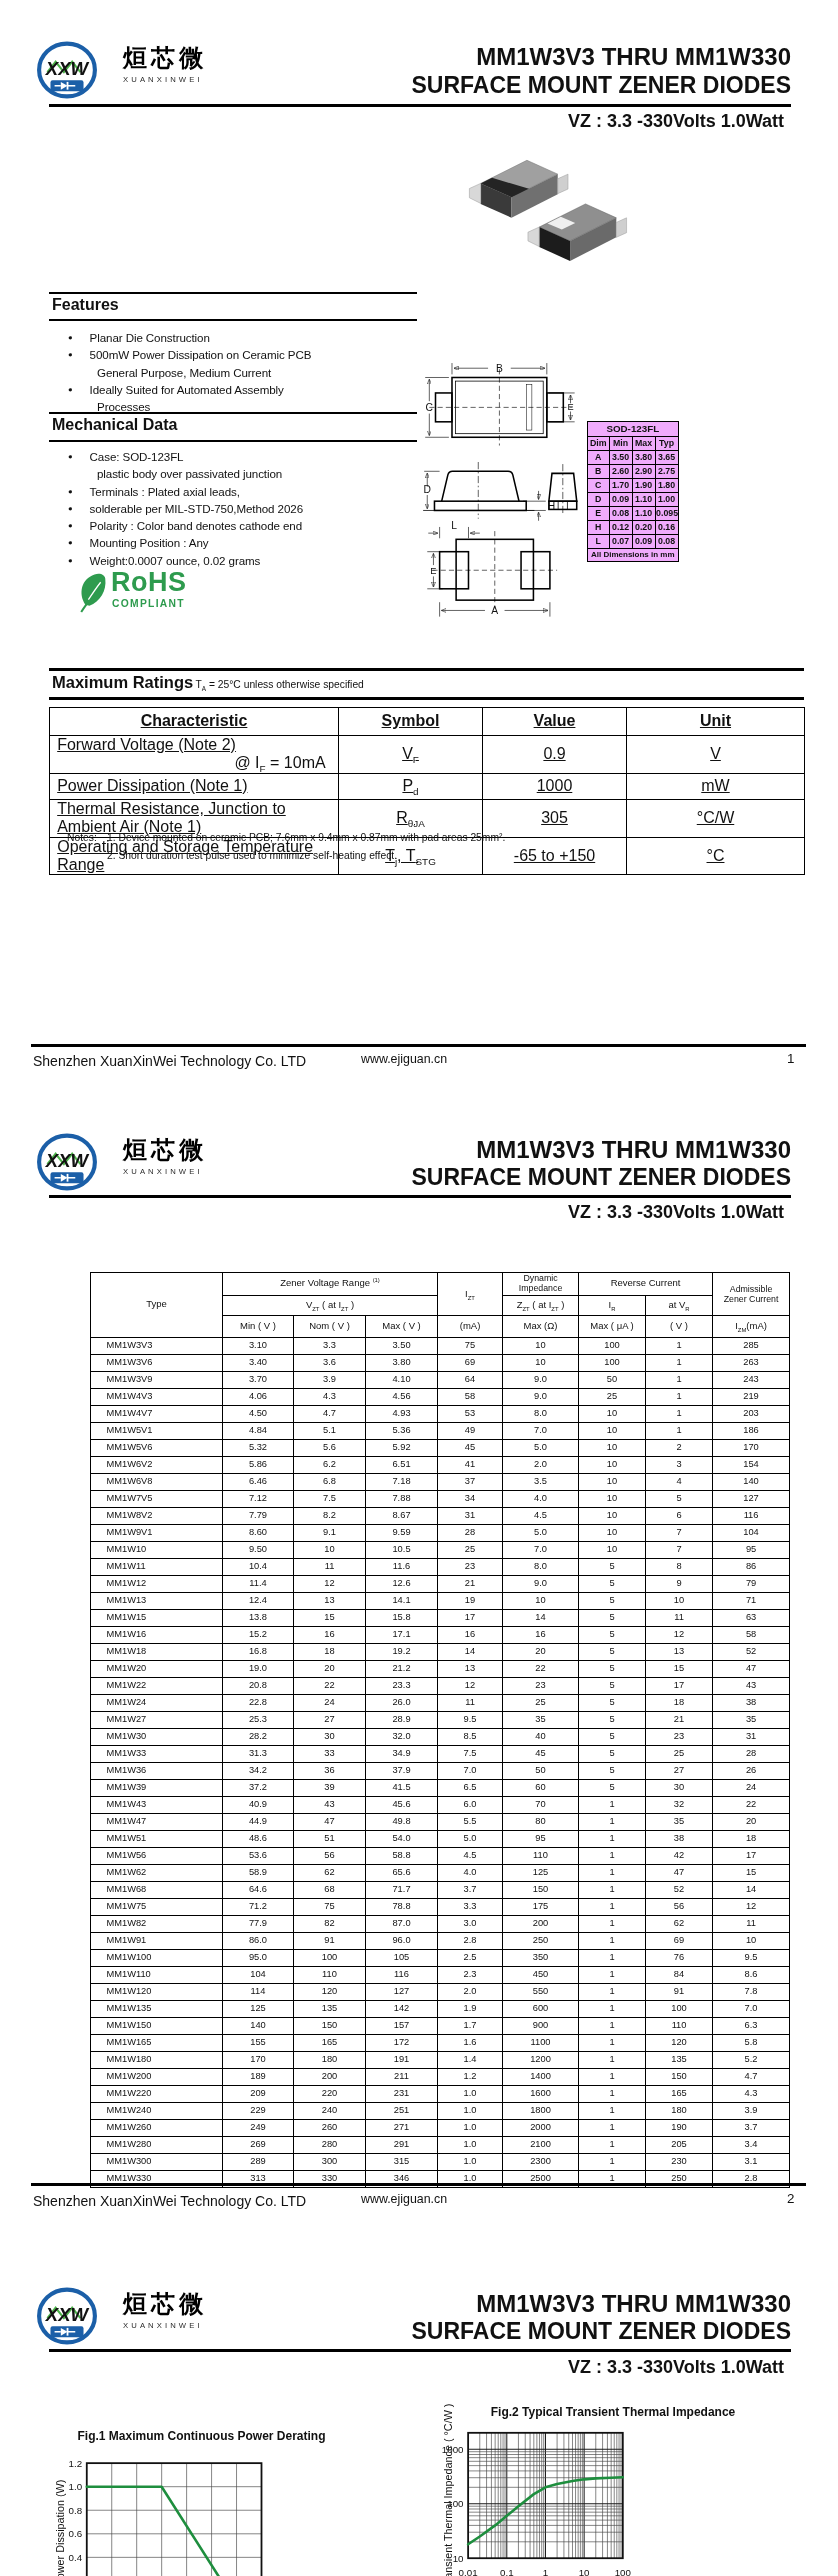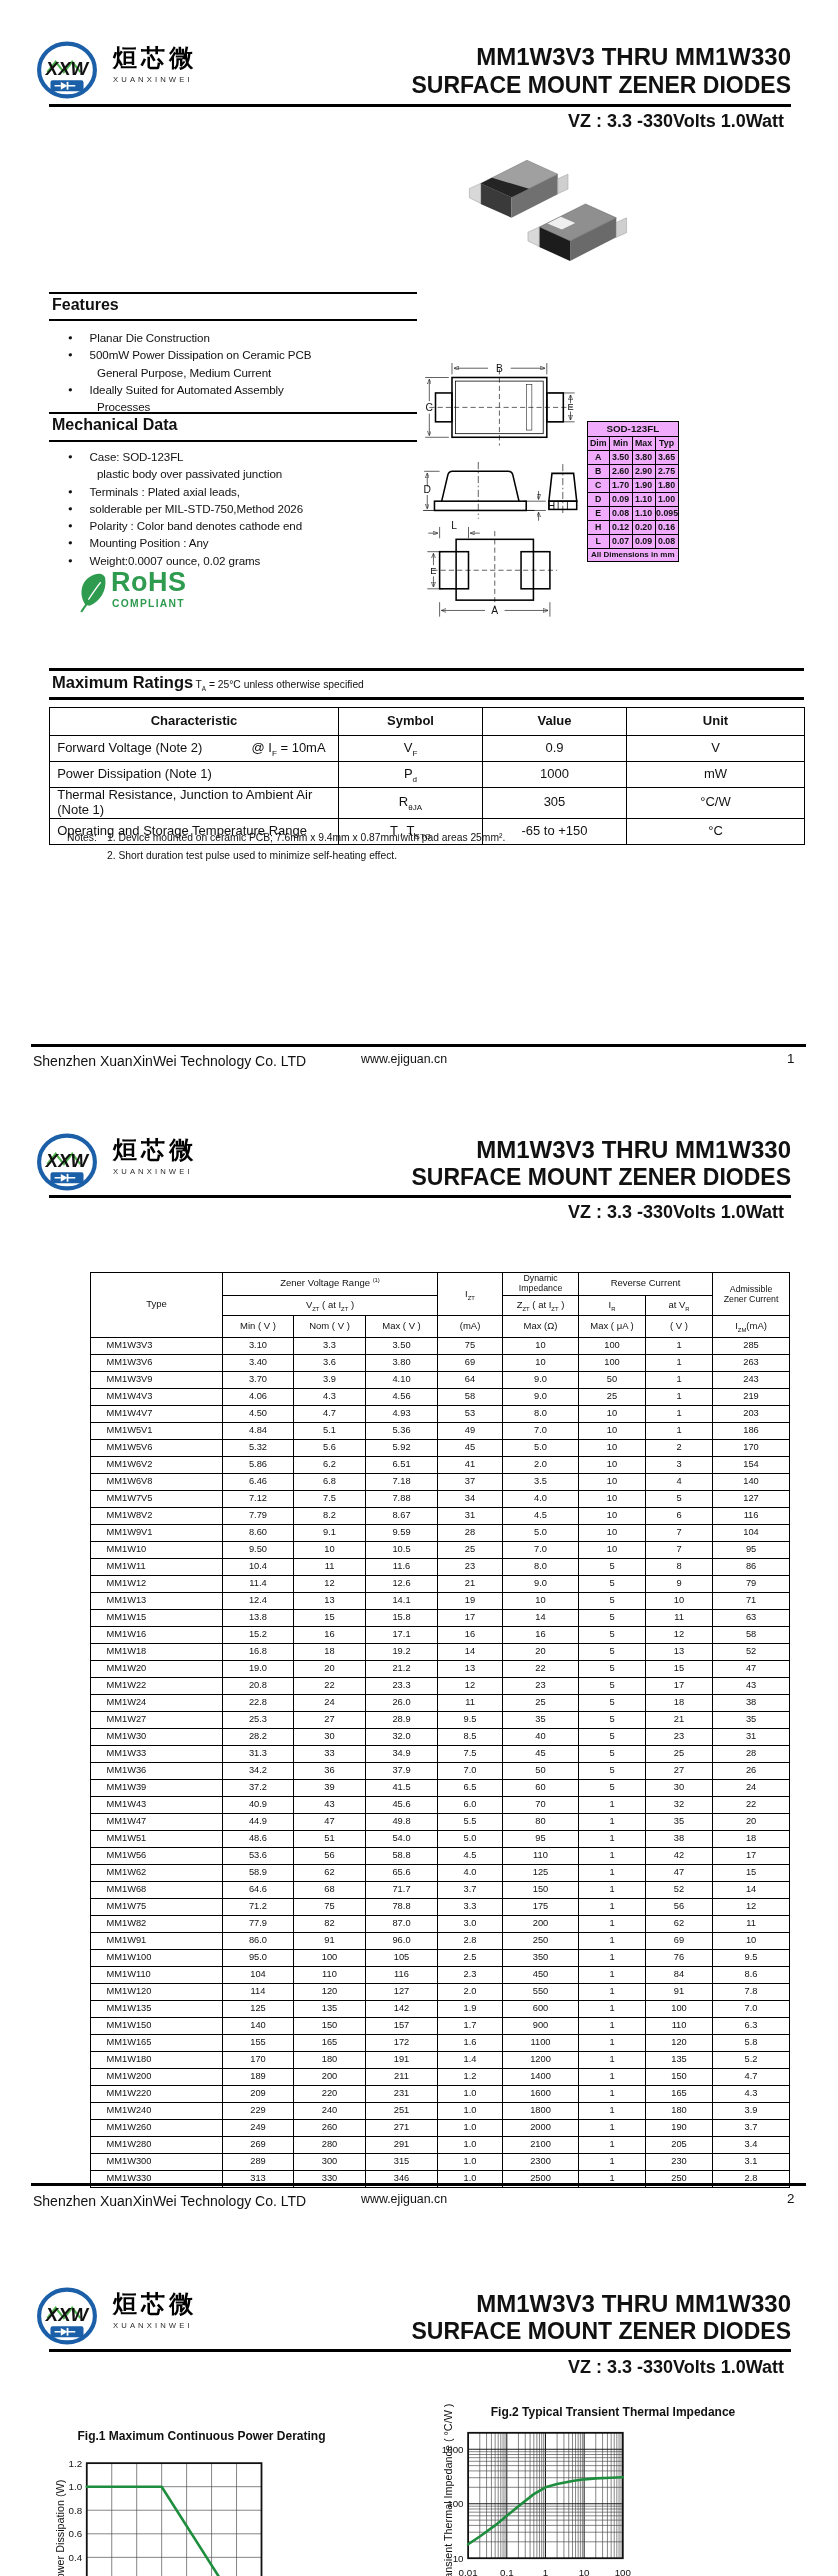--- a/index.html
+++ b/index.html
@@ -1,21 +1,21 @@
 <!DOCTYPE html>
 <html style="font-size:8.2px"><head>
 <meta charset="utf-8">
 <style>
   html,body{margin:0;padding:0;background:#e9e9e9;}
   .doc{position:relative;width:838px;height:3338px;background:#ffffff;
        font-family:"Liberation Sans",sans-serif;color:#111;overflow:hidden;}
   .abs{position:absolute;}
   .rule{position:absolute;background:#000;}
   
-  .logo{position:absolute;display:flex;align-items:flex-start;gap:15px;}
+  .logo{position:absolute;display:flex;align-items:flex-start;gap:25px;}
   .logo-mark{width:62px;height:58px;flex:0 0 auto;}
   .logo-zh{font-size:24px;font-weight:bold;letter-spacing:4.1px;line-height:1.4;color:#000;}
   .logo-en{font-size:7.7px;letter-spacing:3.1px;color:#2b2b2b;margin-top:0px;}
   .h-line{position:absolute;left:289px;width:502px;text-align:right;font-weight:bold;line-height:1.05;}
   .h-line1{font-size:24px;}
   .h-line2{font-size:23px;}
   .h-sub{position:absolute;left:289px;width:495px;text-align:right;font-weight:bold;font-size:18px;}
   
   .sec-head{position:absolute;font-size:16px;font-weight:bold;}
   .blist{position:absolute;font-size:11.6px;line-height:17.3px;letter-spacing:-0.1px;}
@@ -25,21 +25,21 @@
   
   .rohs{position:absolute;width:155px;height:77px;}
   .rohs-word{position:absolute;left:34px;top:-4.1px;font-size:27px;font-weight:bold;letter-spacing:0.5px;}
   .rohs-sub{position:absolute;left:35px;top:27px;font-size:10.3px;font-weight:bold;letter-spacing:1.3px;}
   
   table{border-collapse:collapse;table-layout:fixed;}
   .dims-table{position:absolute;font-size:8.8px;font-weight:bold;text-align:center;background:#f0abfc;}
   .dims-table td{border:1px solid #000;padding:1px 0.5px;line-height:1.25;}
   .dims-table .t-row td{font-size:9.8px;}
   .dims-table .f-row td{font-size:8px;}
-  .ratings-table{position:absolute;font-size:13px;text-align:center;}
+  .ratings-table{position:absolute;font-size:16px;text-align:center;text-decoration:underline;}
   .ratings-table td{border:1px solid #000;height:23px;line-height:1.15;}
   .ratings-table .hdr td{font-weight:bold;height:25px;}
   .ratings-table td.char{text-align:left;padding:0 7.2px;}
   .atnote{float:right;padding-right:5.2px;}
   .notes{position:absolute;font-size:10.3px;line-height:1.3;padding-left:18px;}
   
   .zener-table{position:absolute;font-size:9.3px;text-align:center;background:#fff;}
   .zener-table td{border:1px solid #000;padding:0;line-height:1.15;}
   .zener-table thead td{font-size:9.5px;}
   .zener-table .zh1 td{height:21.6px;}

